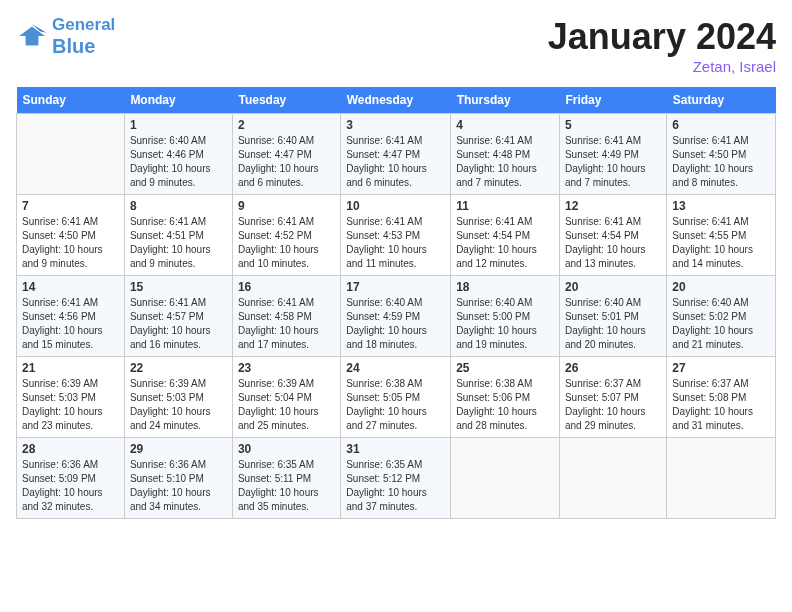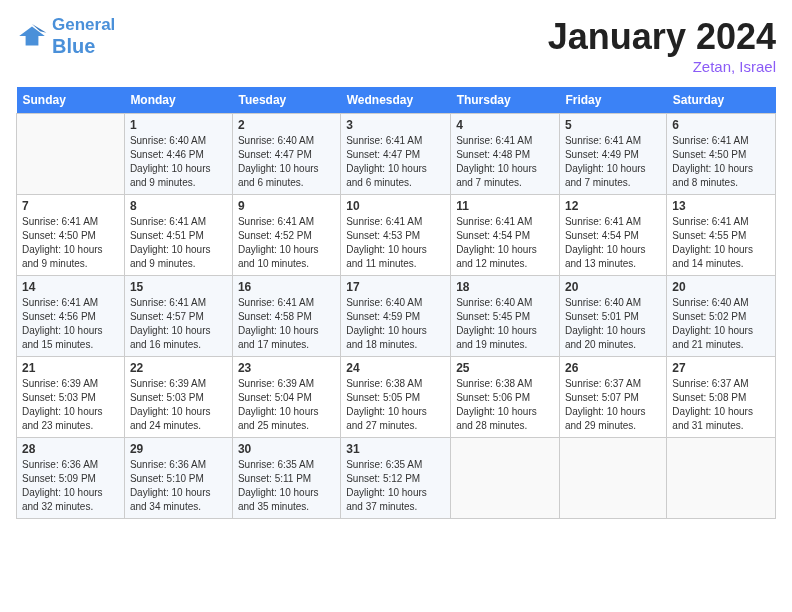--- a/index.html
+++ b/index.html
@@ -253,21 +253,21 @@
           <div class="day-info">
             <span>Sunrise: 6:40 AM</span><br>
             <span>Sunset: 4:59 PM</span><br>
             <span>Daylight: 10 hours and 18 minutes.</span>
           </div>
         </td>
         <td>
           <span class="day-num">18</span>
           <div class="day-info">
             <span>Sunrise: 6:40 AM</span><br>
-            <span>Sunset: 5:45 PM</span><br>
+            <span>Sunset: 5:00 PM</span><br>
             <span>Daylight: 10 hours and 19 minutes.</span>
           </div>
         </td>
         <td>
           <span class="day-num">20</span>
           <div class="day-info">
             <span>Sunrise: 6:40 AM</span><br>
             <span>Sunset: 5:01 PM</span><br>
             <span>Daylight: 10 hours and 20 minutes.</span>
           </div>

